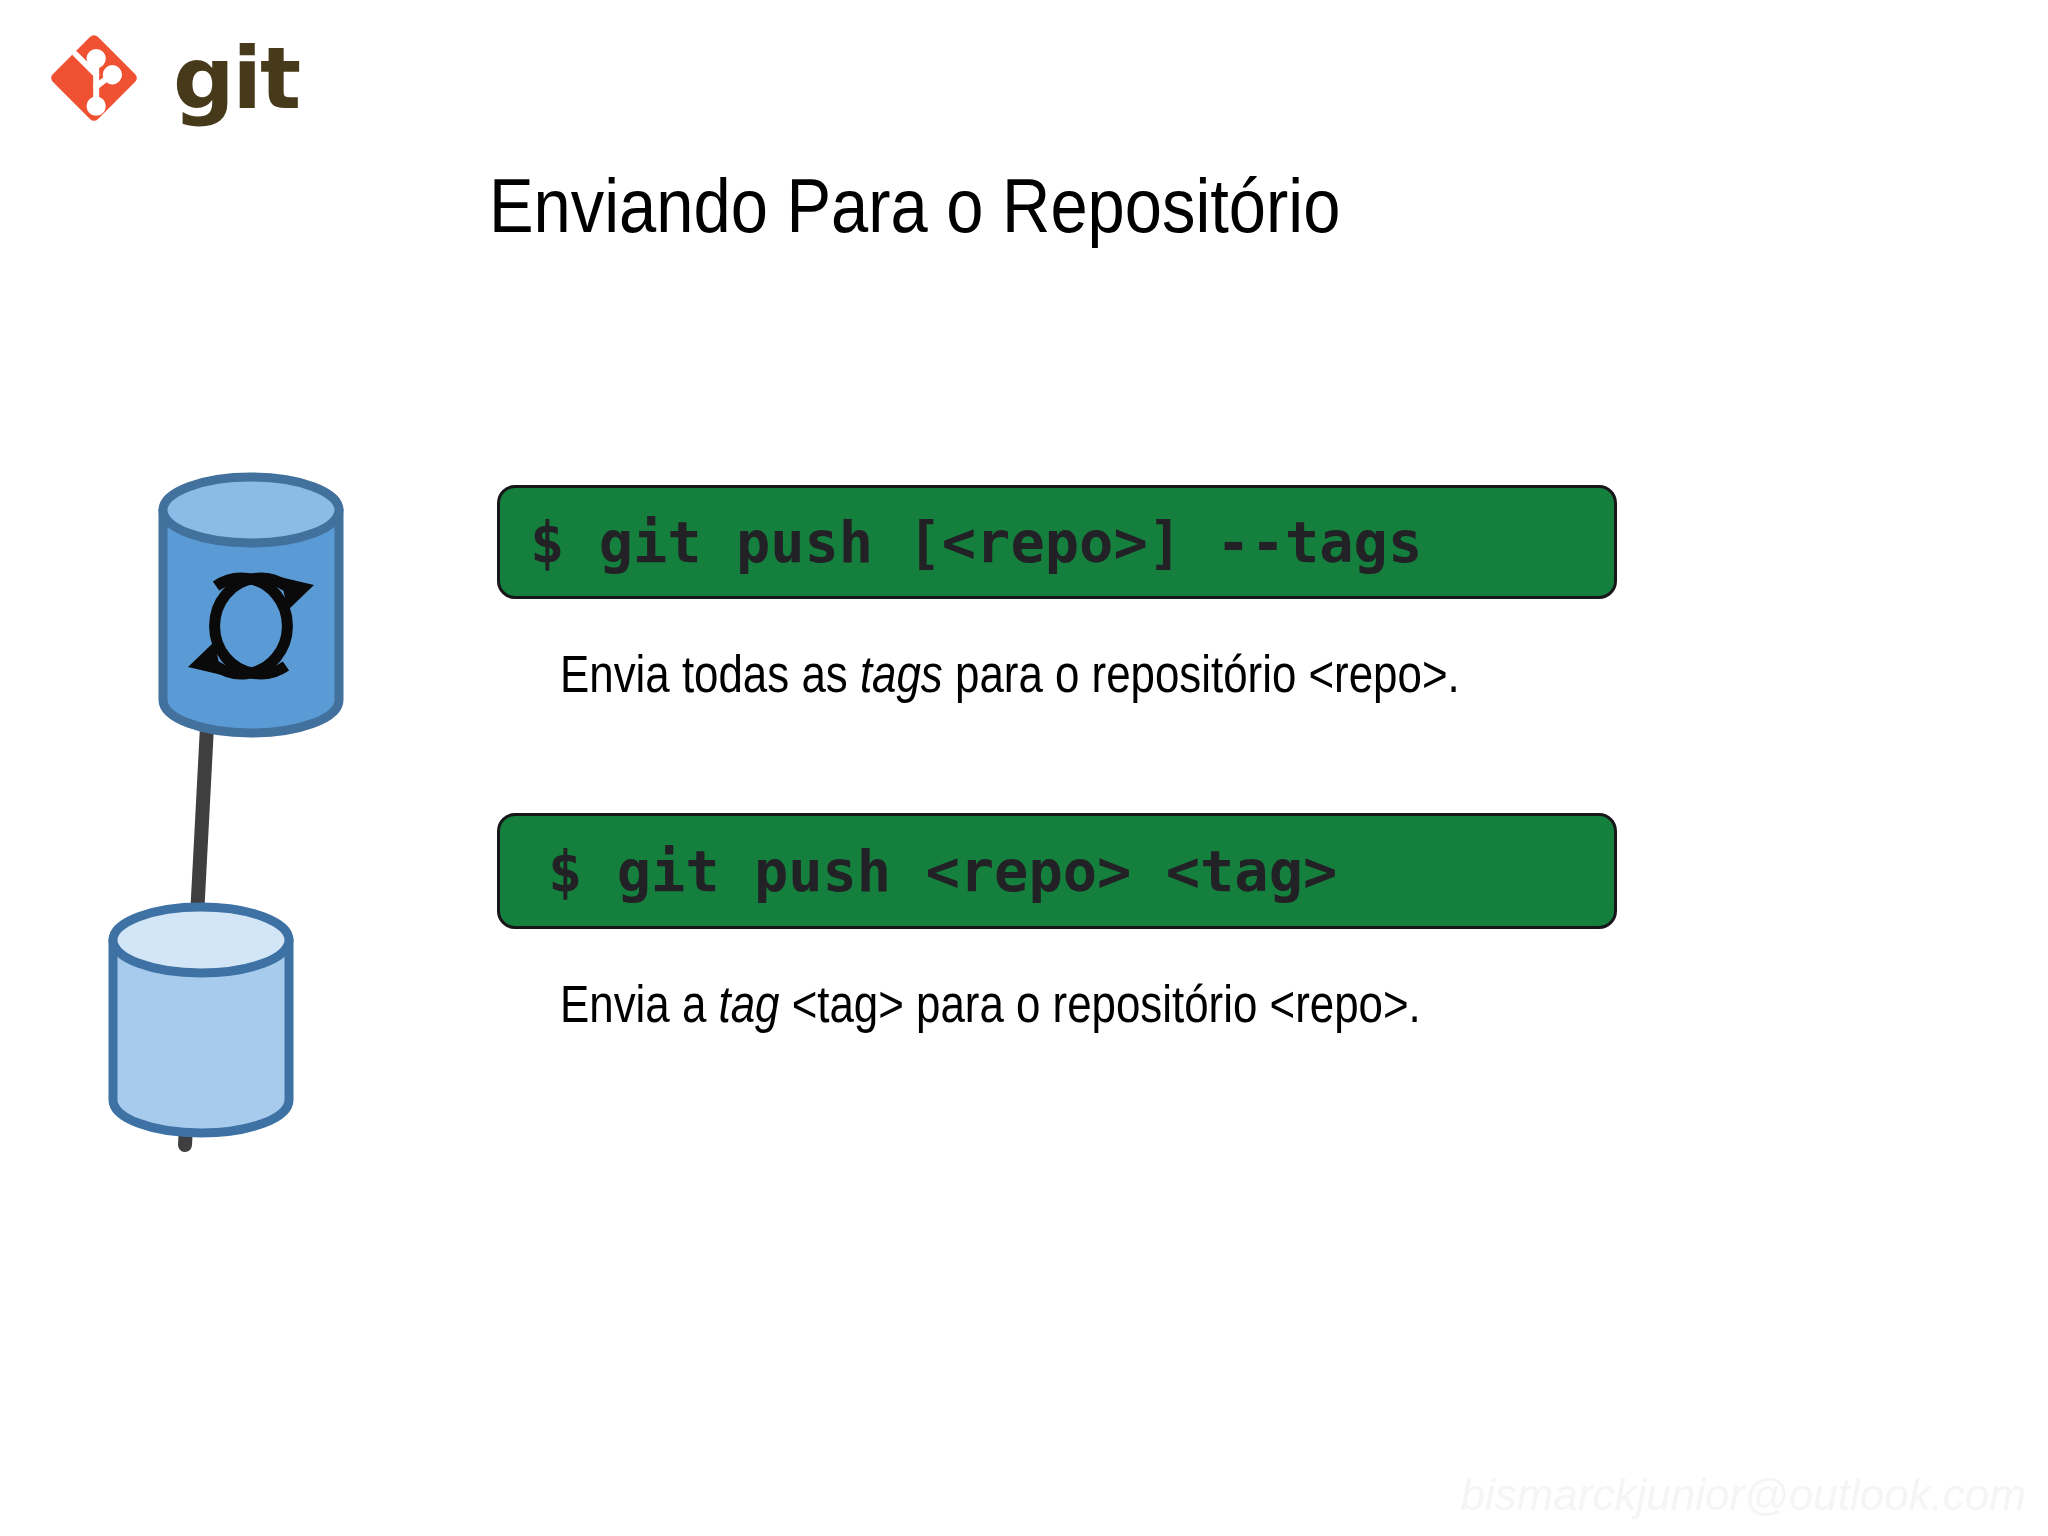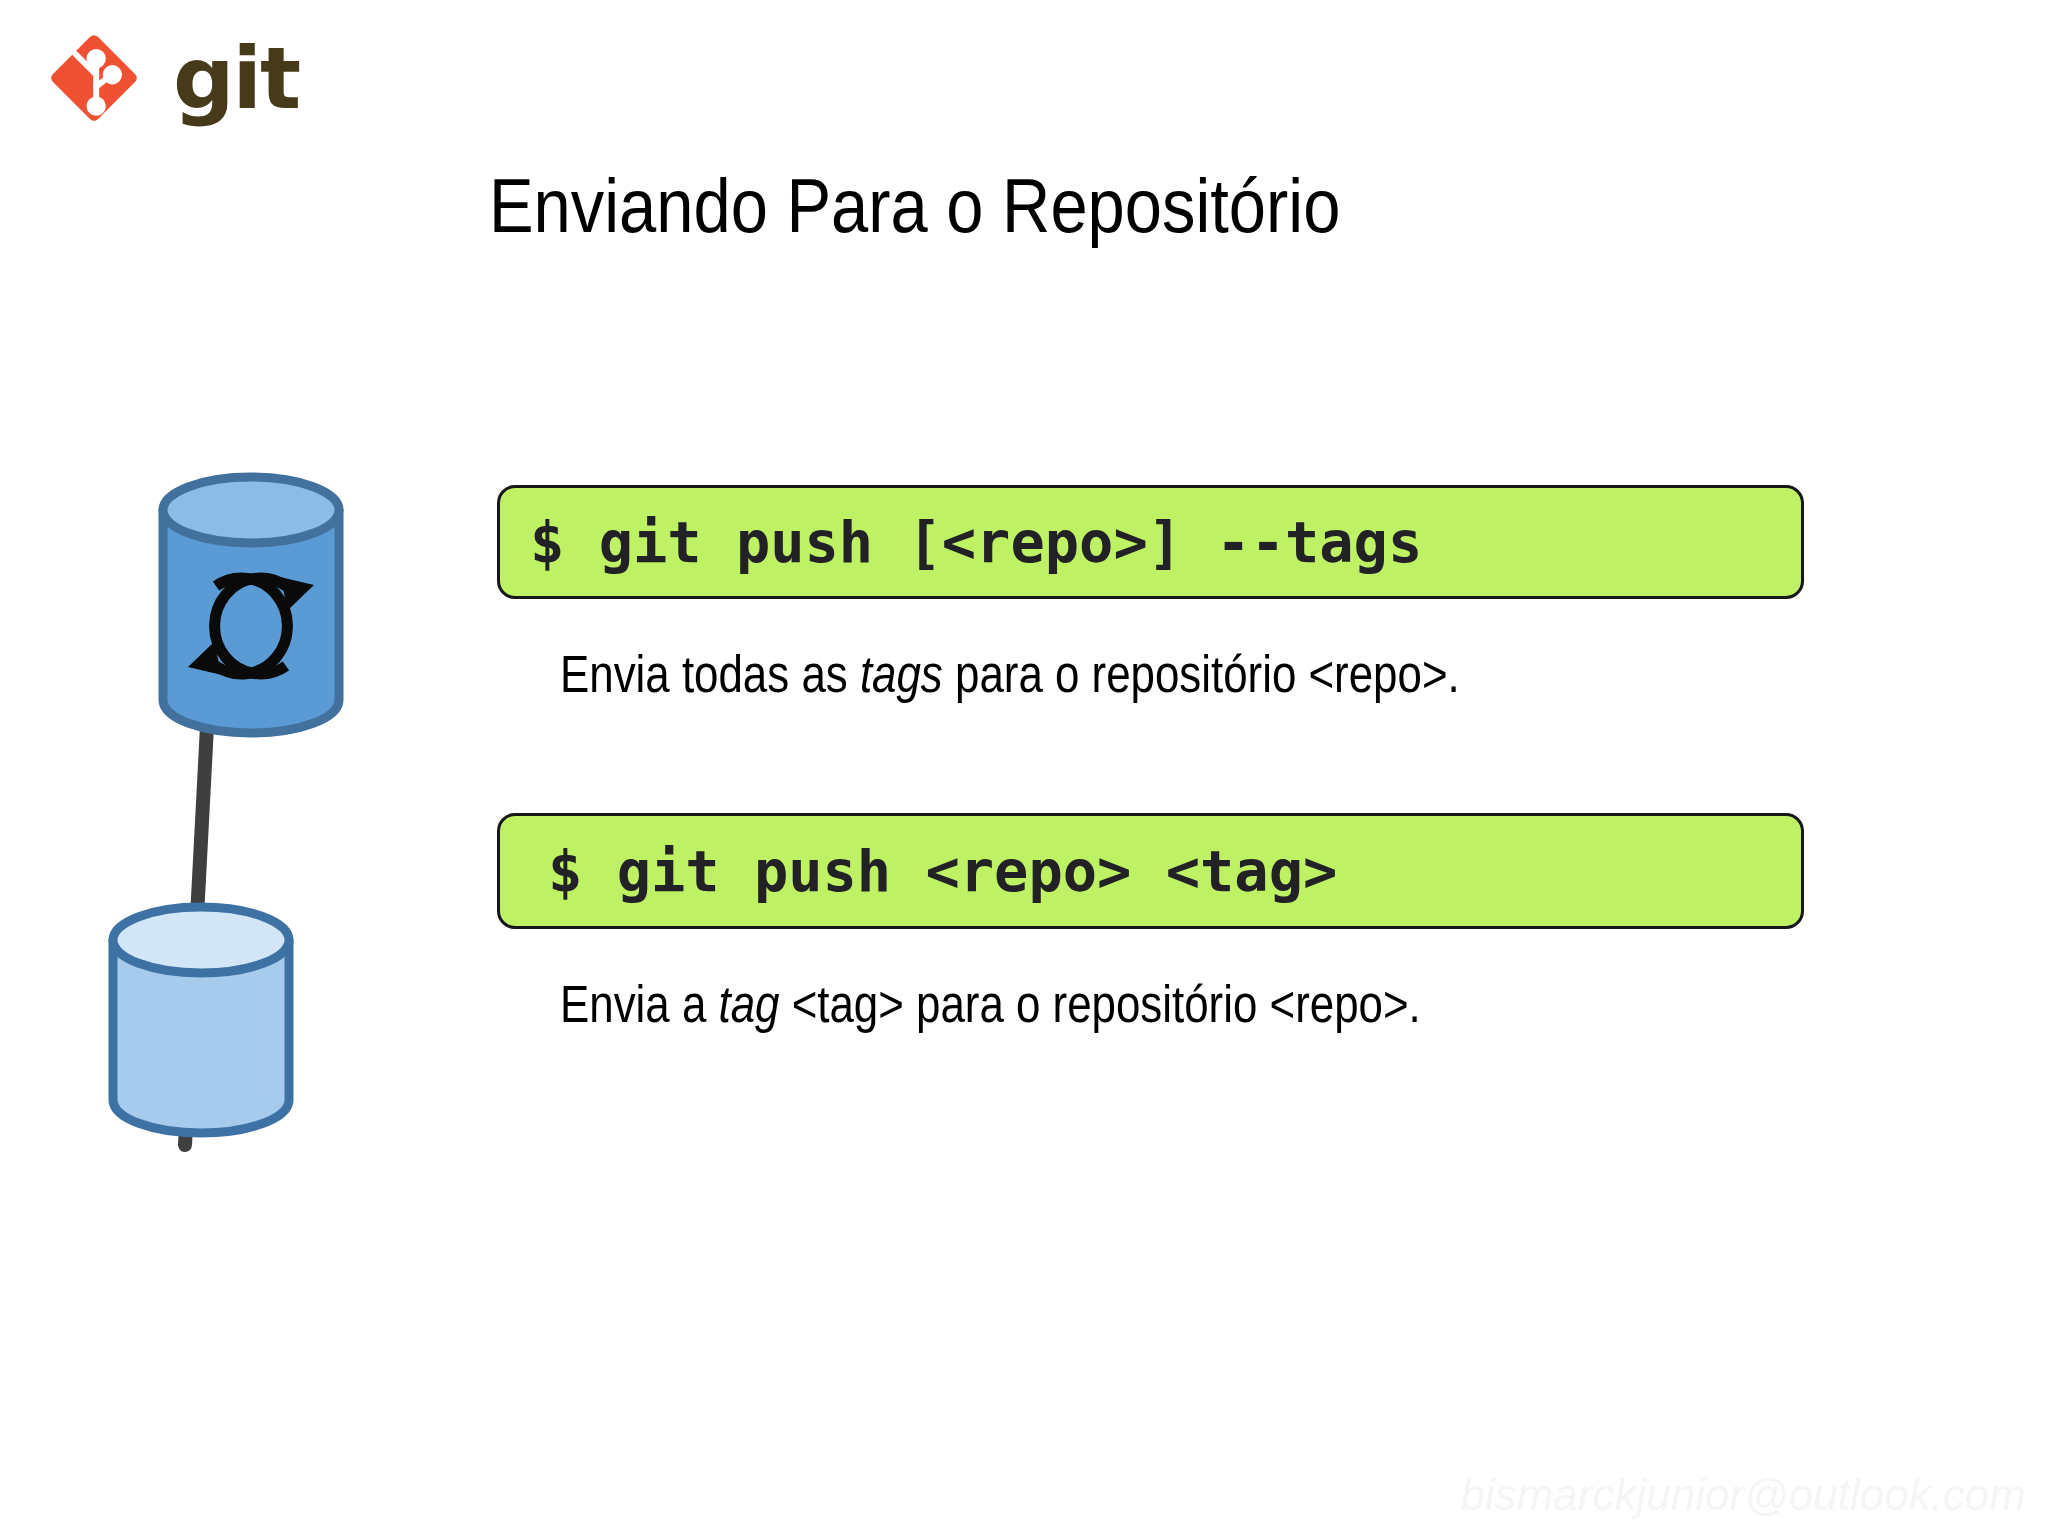--- a/index.html
+++ b/index.html
@@ -64,23 +64,23 @@
     left: 90px;
     top: 455px;
     width: 340px;
     height: 700px;
   }
 
   
   .cmd-box {
     position: absolute;
     left: 497px;
-    width: 1307px;
+    width: 1120px;
     box-sizing: border-box;
-    background: #bef264;
+    background: #15803d;
     border: 3px solid #17171a;
     border-radius: 18px;
     display: flex;
     align-items: center;
   }
   .cmd-text {
     font-family: "DejaVu Sans Mono", monospace;
     font-weight: 700;
     font-size: 57px;
     line-height: 60px;

